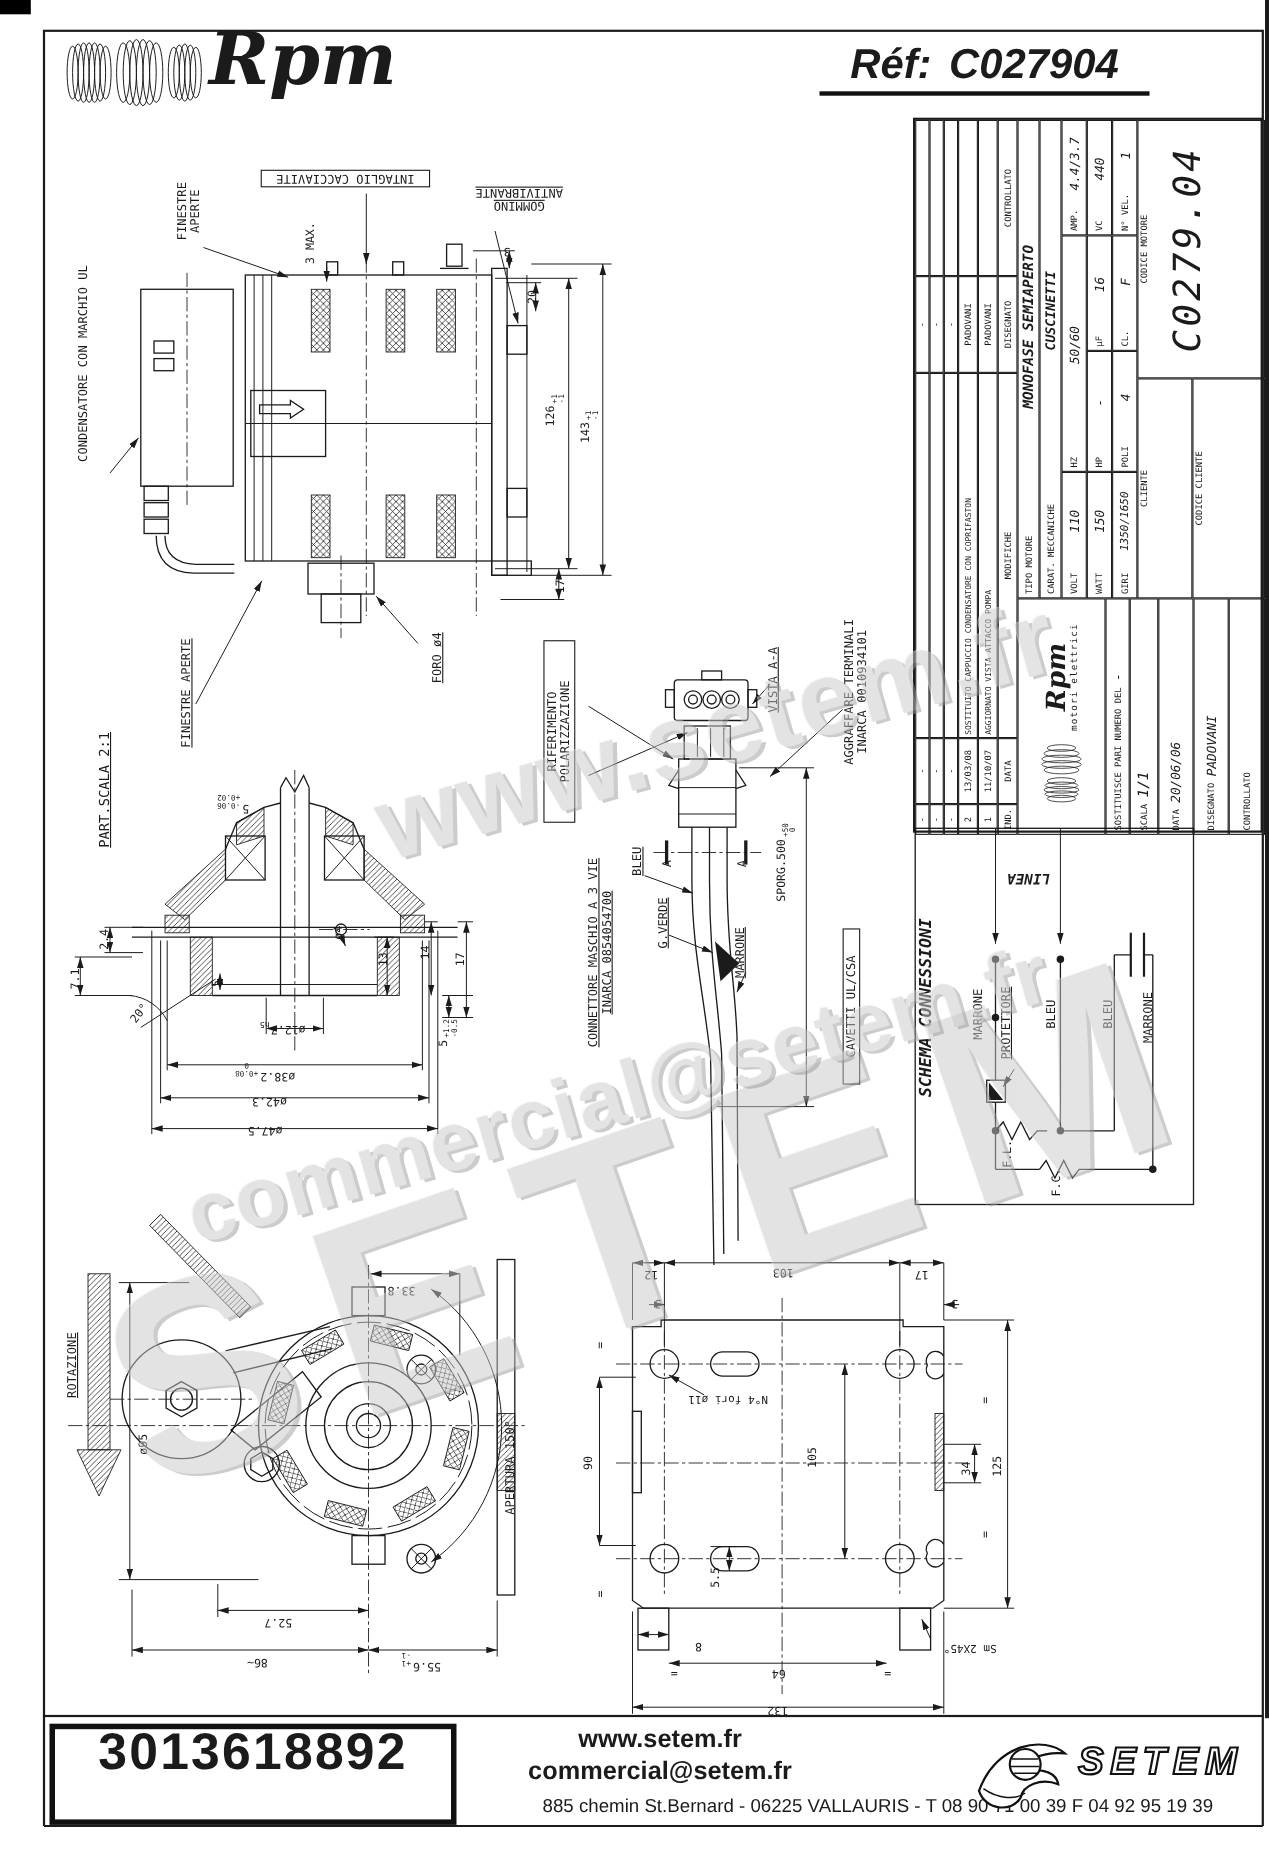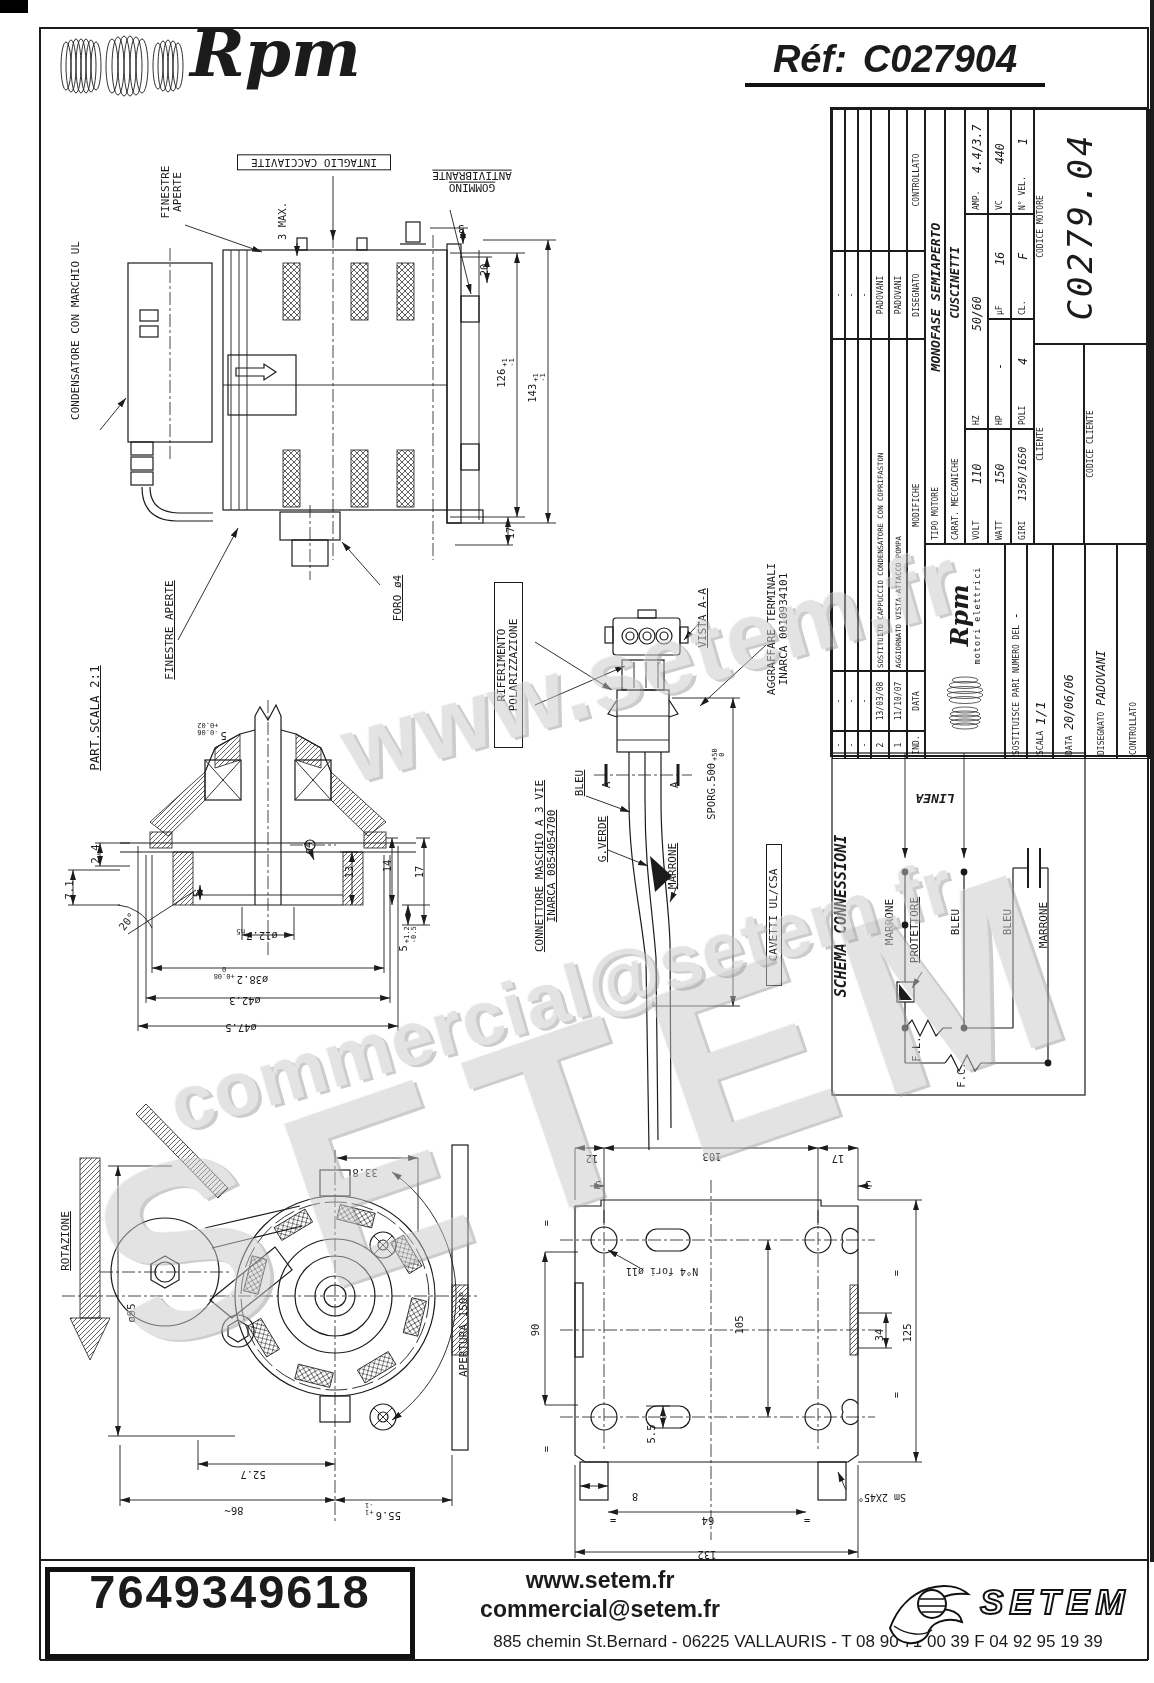--- a/index.html
+++ b/index.html
@@ -795,21 +795,21 @@
       <span class="t" style="text-align:center">CODICE CLIENTE</span>
     </div>
     <div class="c" style="left:415px;top:202px;width:235px;height:116px">
       <span class="t" style="text-align:center">CODICE MOTORE</span>
       <div class="ita" style="font-size:34px;text-align:center;letter-spacing:3px;margin-top:14px">C0279.04</div>
     </div>
   </div>
 </div>
 
 <div class="codebox">
-  <div class="cl2">7649349618</div>
+  <div class="cl2">3013618892</div>
 </div>
 <div class="fsite">
   <div>www.setem.fr</div>
   <div>commercial@setem.fr</div>
 </div>
 <div class="faddr">885 chemin St.Bernard  -  06225 VALLAURIS  -  T 08 90 71 00 39   F 04 92 95 19 39</div>
 <svg class="abs" style="left:878px;top:1566px;z-index:3" width="100" height="88" viewBox="0 0 100 88">
   <path d="M12,62 C28,18 72,12 90,28 C70,26 52,34 47,48 C64,39 82,44 84,56 C68,50 52,57 50,68 C42,82 18,80 12,62 Z" fill="#fff" stroke="#111" stroke-width="2"></path>
   <circle cx="54" cy="38" r="14" fill="#fff" stroke="#111" stroke-width="2"></circle>
   <path d="M42,33 h24 M41,40 h26 M44,46 h21" stroke="#111" stroke-width="1.4" fill="none"></path>

